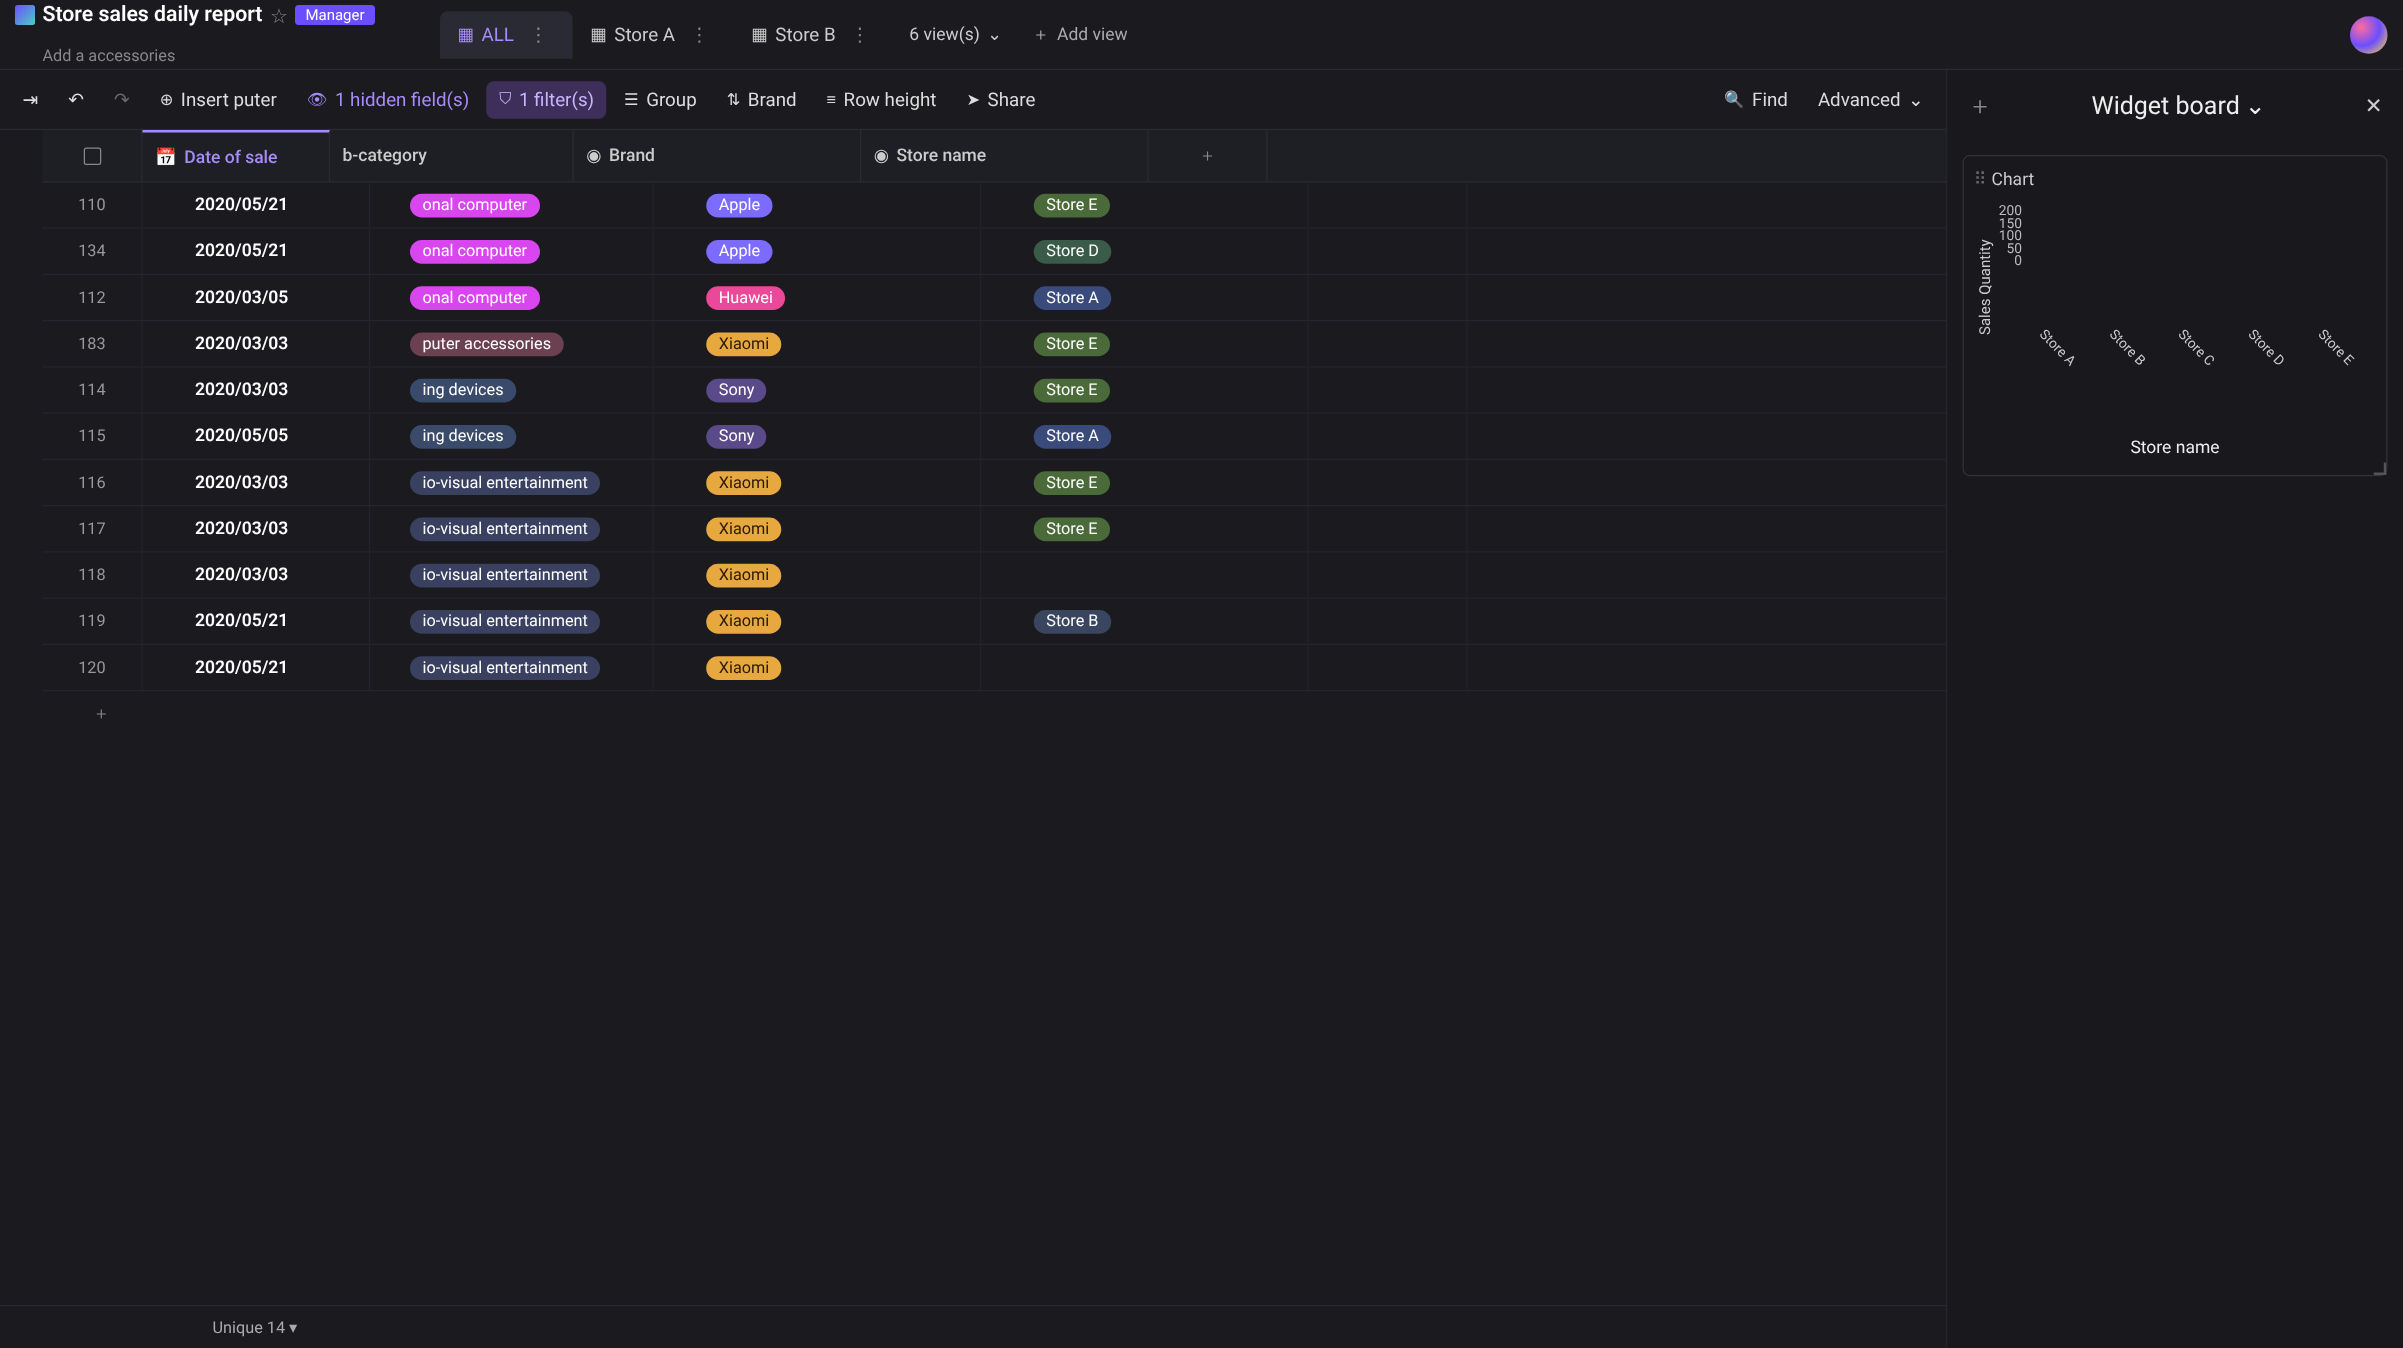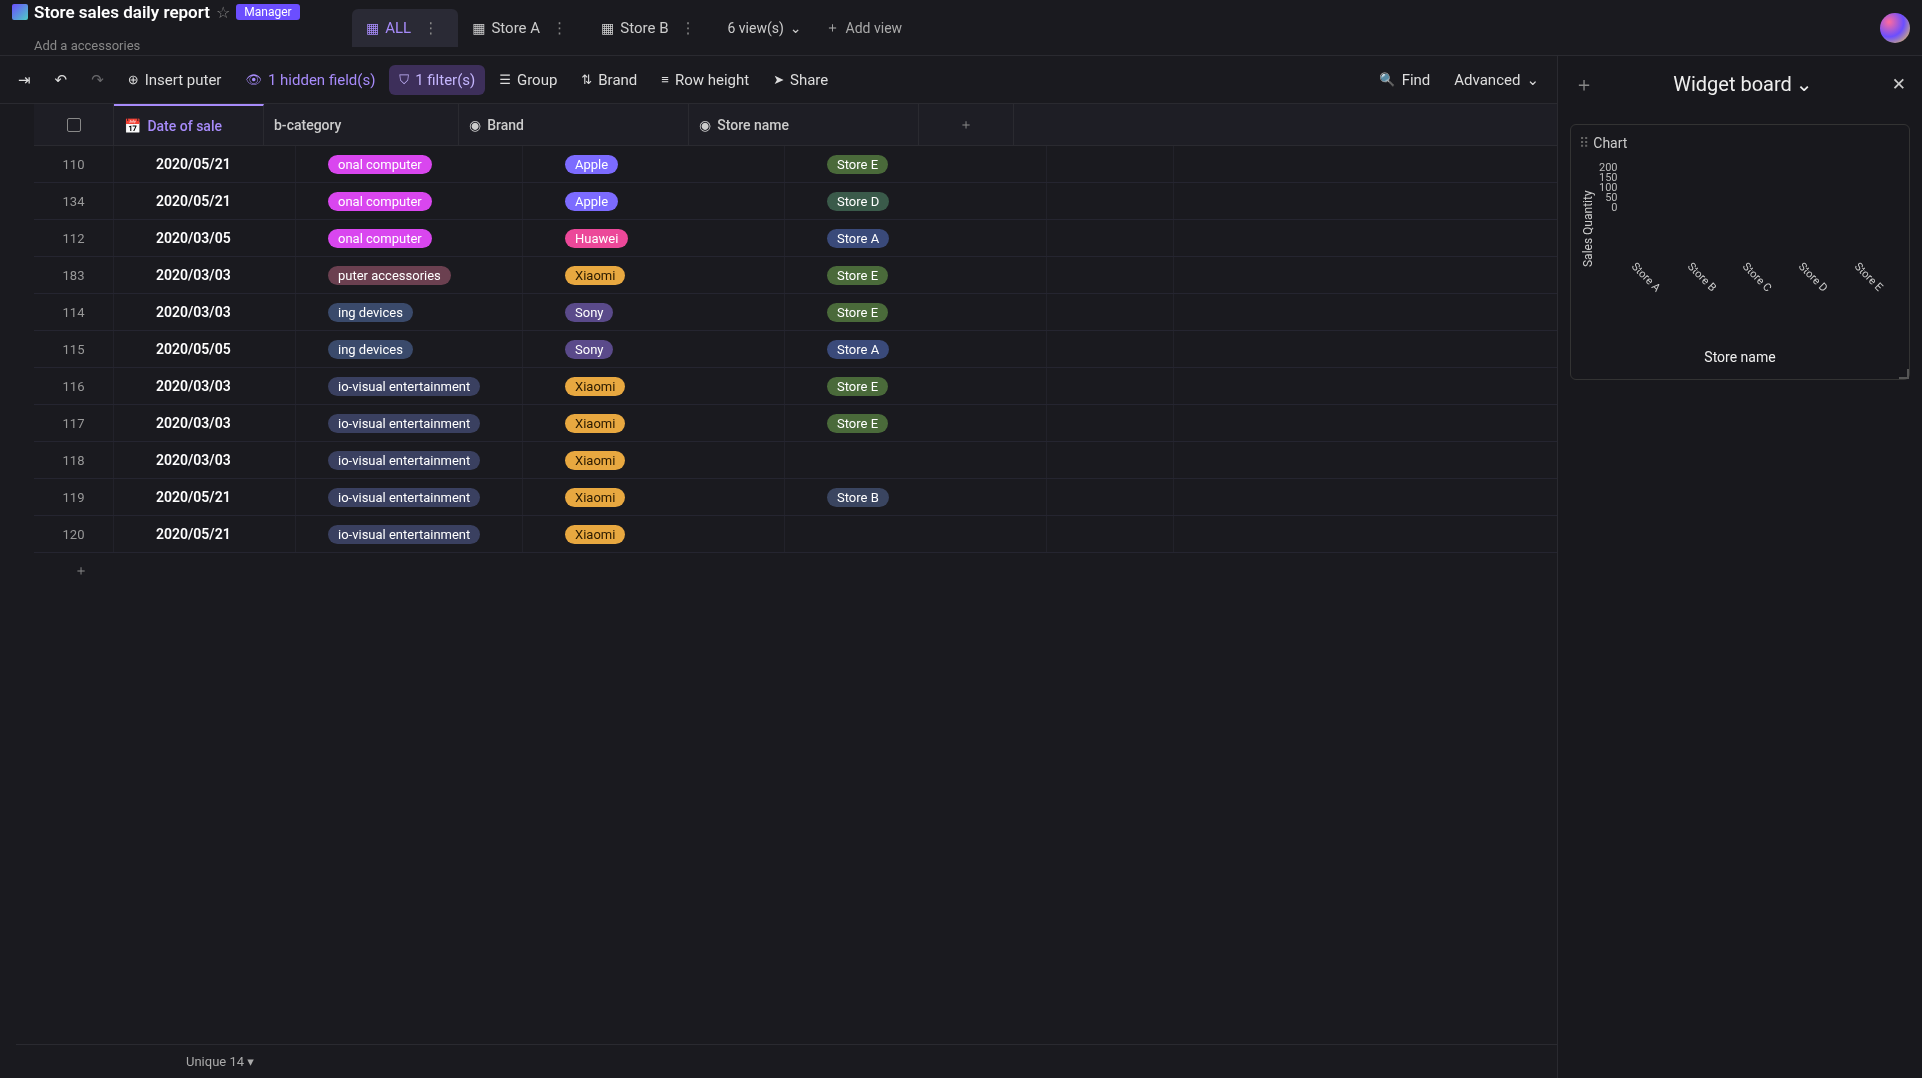--- a/index.html
+++ b/index.html
@@ -53,21 +53,21 @@
 .pill.sub-av { background:#3a4060; }
 .pill.br-apple { background:#7c6bff; }
 .pill.br-huawei { background:#ec4899;text-align:right; }
 .pill.br-xiaomi { background:#e8a840; color:#2a1a00; }
 .pill.br-sony { background:#5a4a8a; }
 .pill.st-a { background:#3a4a7a; }
 .pill.st-b { background:#3a4560; }
 .pill.st-d { background:#3a5a4a; }
 .pill.st-e { background:#4a6a3a; }
 .addrow { height:36px; display:flex; align-items:center; padding-left:40px; color:#888; cursor:pointer; }
-.footer { height:34px; border-top:1px solid #2a2a30; display:flex; align-items:center; padding-left:170px; color:#aaa; font-size:13px;margin-left:16px; }
+.footer { height:34px; border-top:1px solid #2a2a30; display:flex; align-items:center; padding-left:170px; color:#aaa; font-size:13px; }
 .right-pane { width:364px; display:flex; flex-direction:column; background:#18181d; }
 .rp-head { display:flex; align-items:center; height:56px; padding:0 16px; gap:12px; }
 .rp-add { color:#888; font-size:20px; cursor:pointer; }
 .rp-title { flex:1; text-align:center; font-size:20px; color:#eee; display:flex; align-items:center; justify-content:center; gap:4px; cursor:pointer; }
 .rp-close { color:#ccc; font-size:17px; cursor:pointer; }
 .widget { margin:12px; border:1px solid #333; border-radius:6px; padding:10px 8px 14px; }
 .widget-title { display:flex; align-items:center; gap:6px; color:#ccc; font-size:14px; margin-bottom:8px; }
 .drag-dots { color:#666; letter-spacing:-2px; }
 .chart-area { position:relative; height:140px; display:flex; }
 .ylabel { writing-mode:vertical-rl; transform:rotate(180deg); font-size:12px; color:#ccc; text-align:center; padding:0 2px; }

